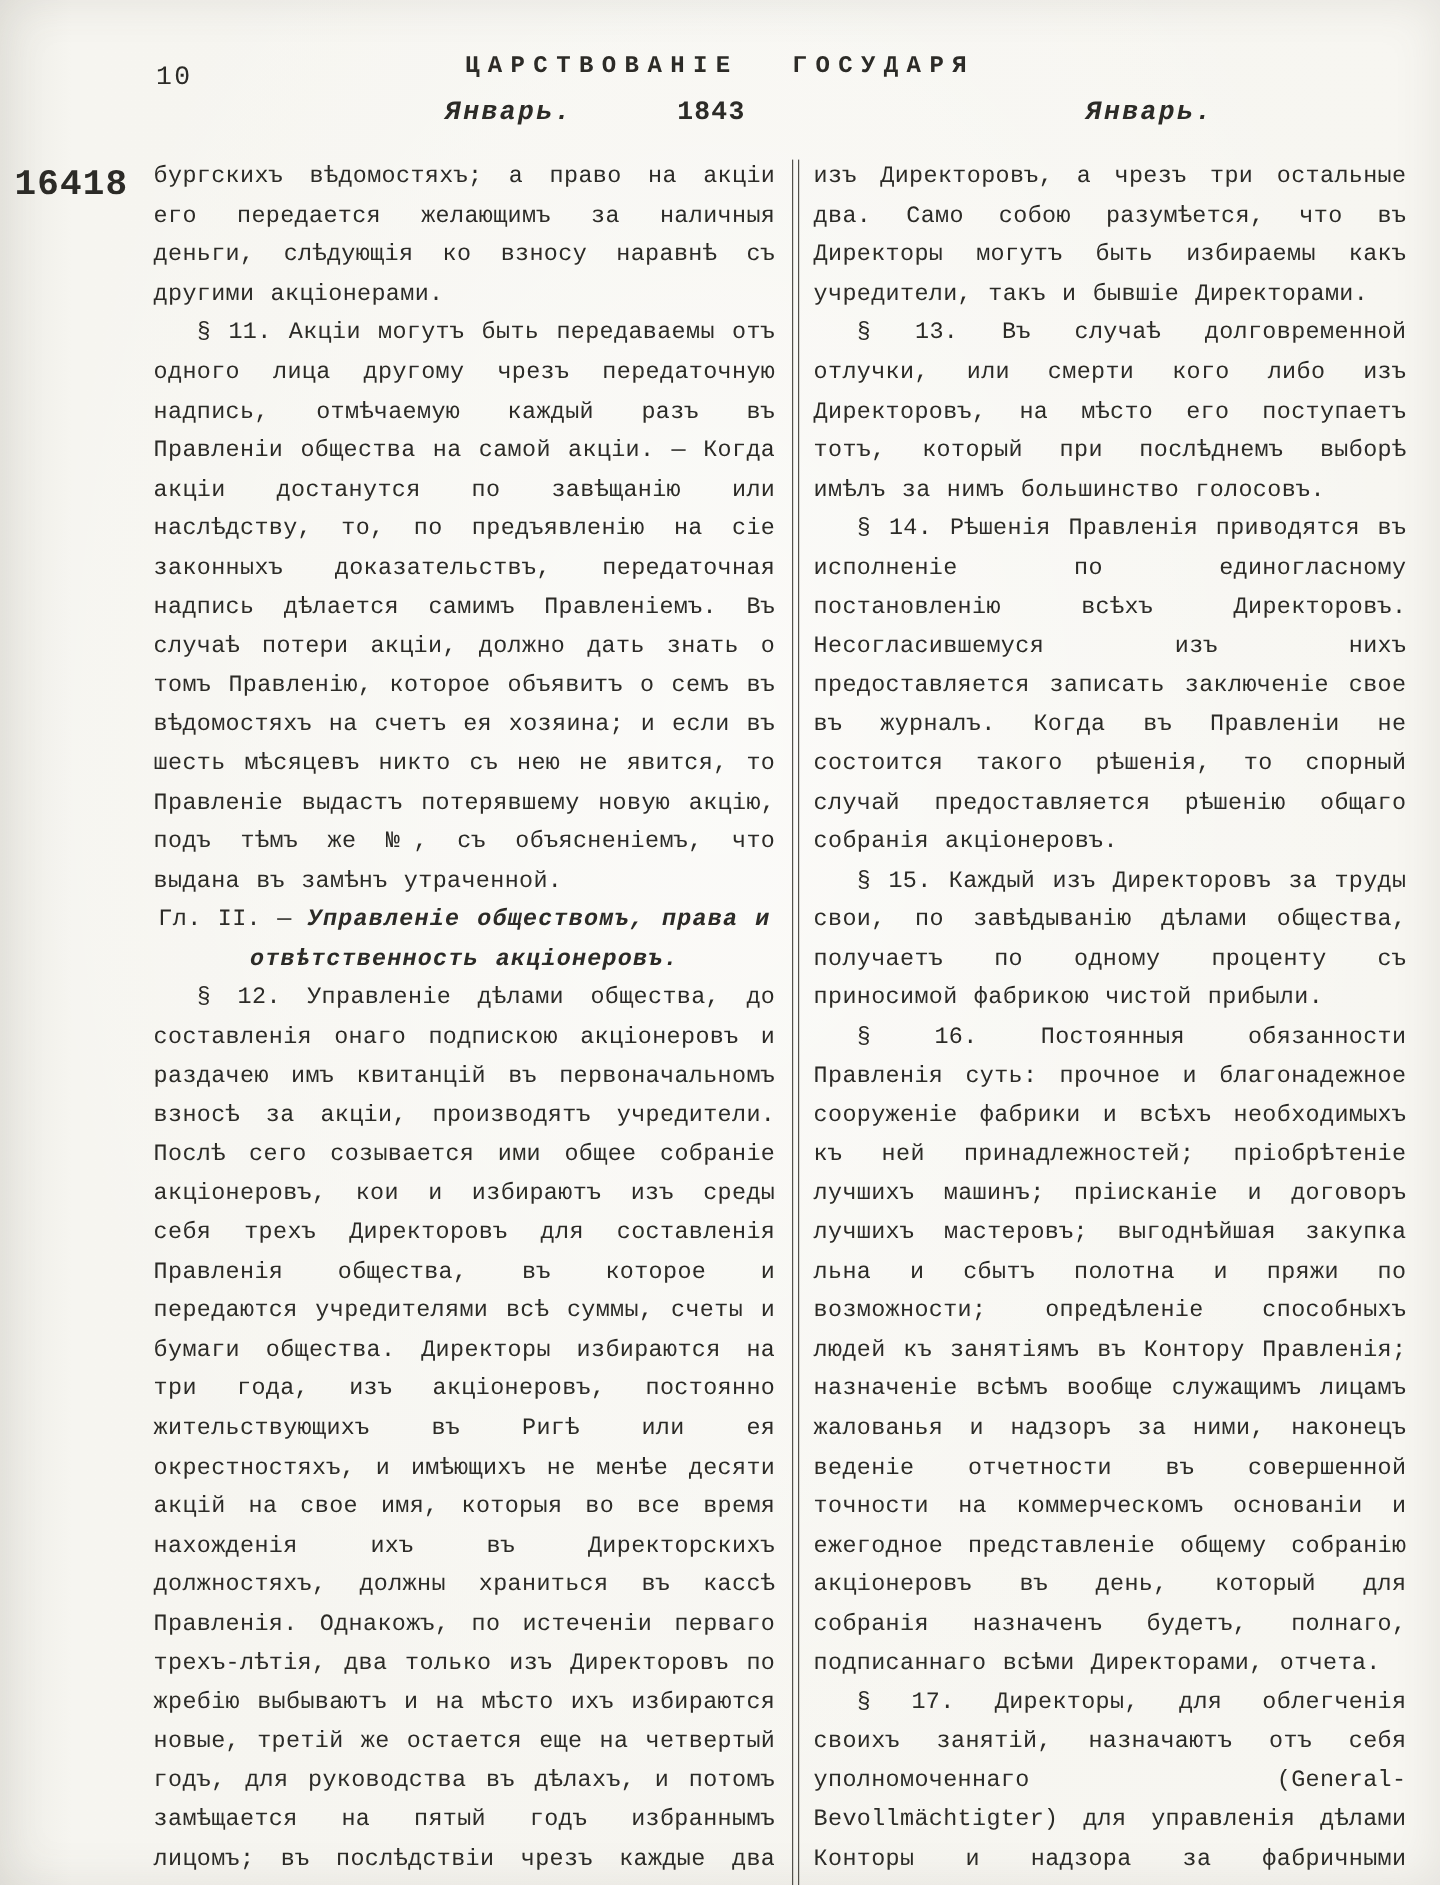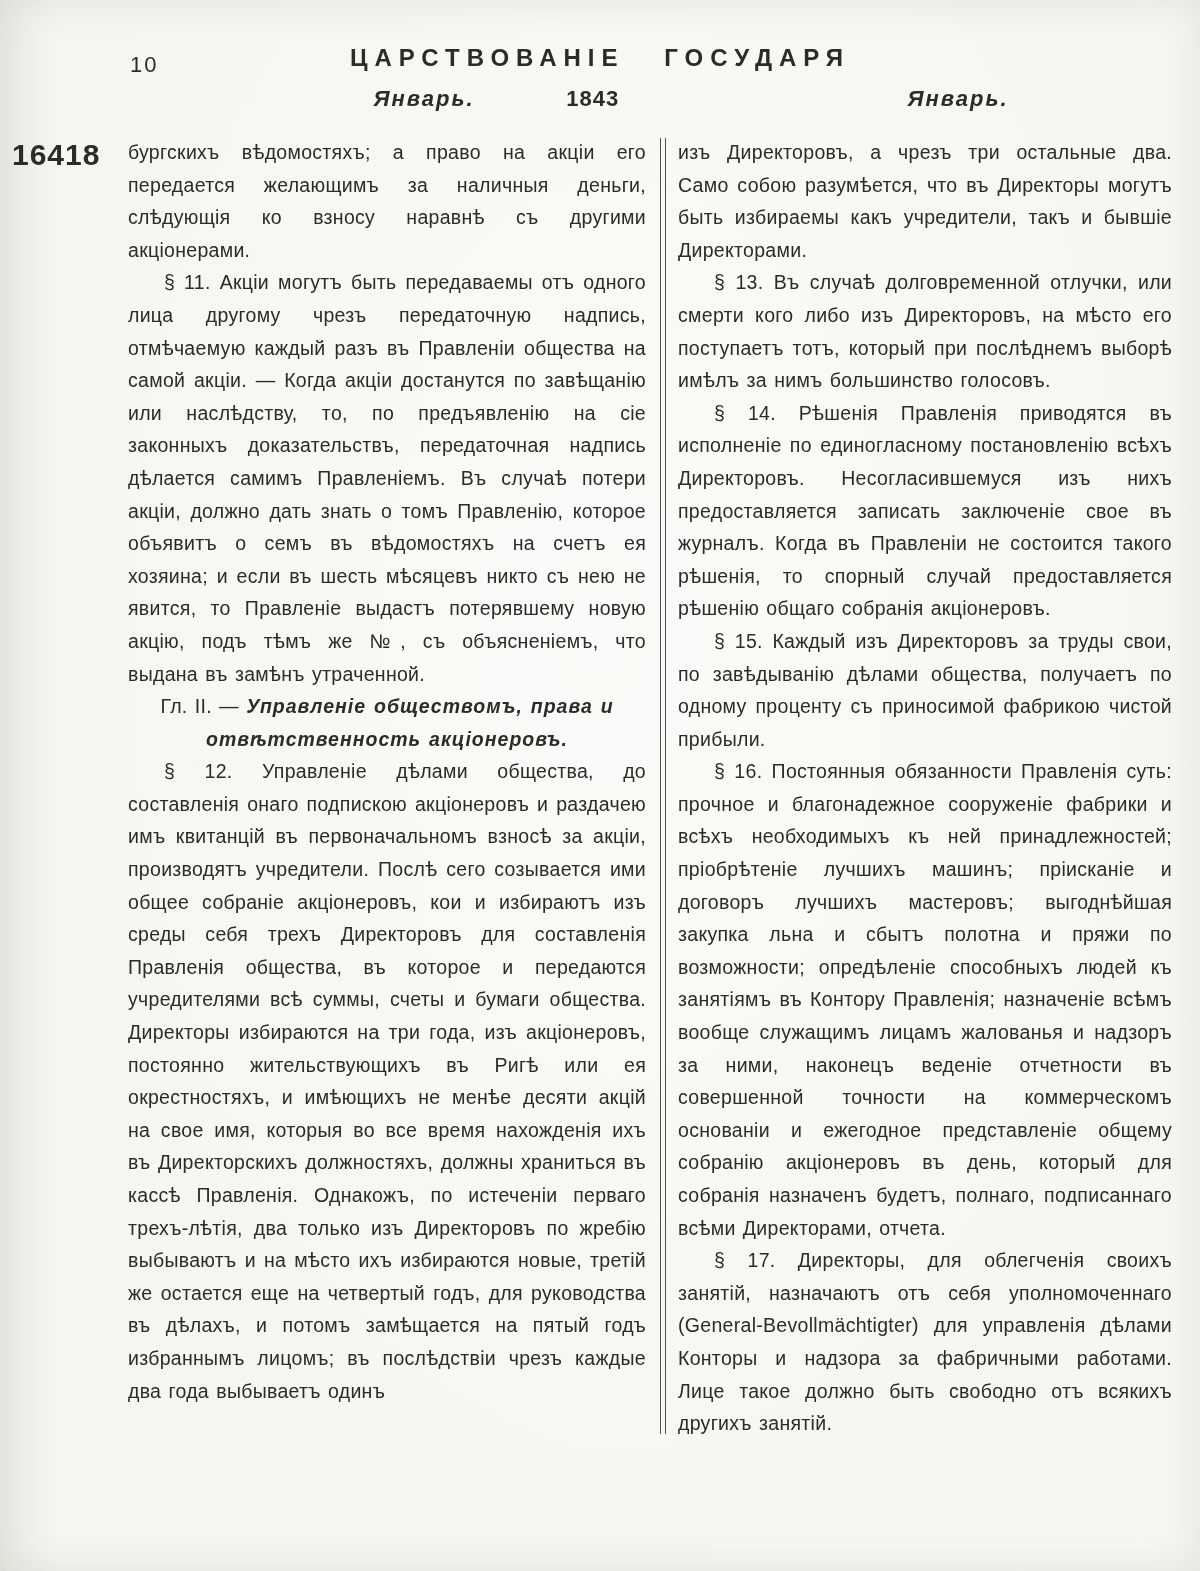--- a/index.html
+++ b/index.html
@@ -9,35 +9,35 @@
   }
   .page {
     position: relative;
     width: 1200px;
     height: 1571px;
     margin: 0 auto;
     background:
       radial-gradient(ellipse at 50% 40%, rgba(255,255,255,0.55), rgba(0,0,0,0) 70%),
       linear-gradient(90deg, #ecebe5 0px, #f6f5f0 60px, #f7f6f1 100%);
     color: #2c2b27;
-    font-family: Liberation Sans, sans-serif;
+    font-family: Liberation Mono, monospace;
     overflow: hidden;
     box-shadow: inset 0 0 40px rgba(90,85,70,0.12);
   }
   .page-number {
     position: absolute;
     left: 130px;
     top: 52px;
     font-size: 22px;
     letter-spacing: 2px;
   }
   .main-title {
     padding-top: 44px;
     text-align: center;
-    font-size: 24px;
+    font-size: 20px;
     font-weight: bold;
     letter-spacing: 7px;
     word-spacing: 26px;
   }
   .running-head {
     position: relative;
     height: 46px;
     margin-top: 14px;
     font-size: 22px;
   }

